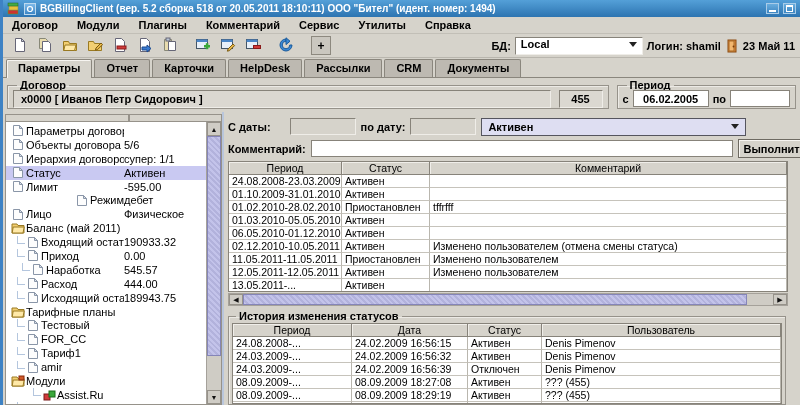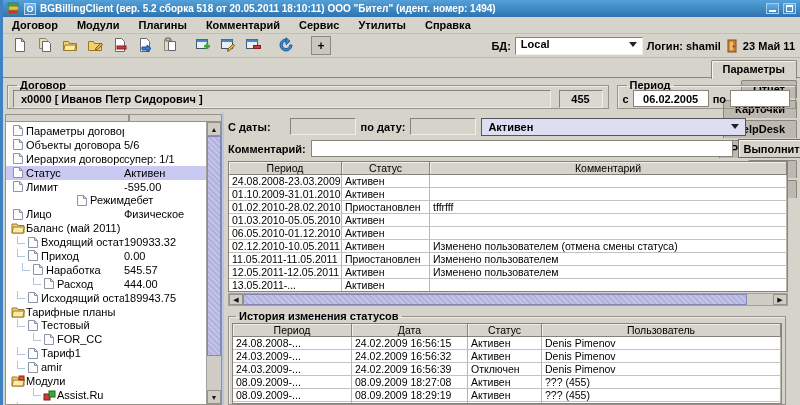--- a/index.html
+++ b/index.html
@@ -37,21 +37,21 @@
   .tb-right { margin-left:auto; display:flex; align-items:center; gap:4px; white-space:nowrap; }
   .tb-label { font-weight:bold; }
   .db-combo { width:128px; height:18px; background:#fff; border:1px solid;
     border-color:#87837a #efede8 #efede8 #87837a; display:flex; align-items:flex-start;
     padding:0 5px; font-weight:bold; }
   .arrow-down { width:0; height:0; border:4px solid transparent; border-top:5px solid #222;
     margin-left:auto; margin-top:4px; }
   .login-date { font-weight:bold; }
   
   .tabs { display:flex; align-items:flex-end; gap:2px; height:20px; padding:2px 3px 0;
-    border-bottom:1px solid #8a867d;flex-direction:column; }
+    border-bottom:1px solid #8a867d; }
   .tab { background:#bdb9b1; border:1px solid #8a867d; border-bottom:none;
     border-radius:2px 2px 0 0; padding:2px 11px 3px; font-weight:bold; white-space:nowrap;
     cursor:default; }
   .tab.active { background:#d6d3cb; box-shadow:inset 1px 1px 0 #f7f5f1; margin-bottom:-1px; padding-bottom:4px; }
   
   fieldset { border:1px solid #96928a; box-shadow:inset 1px 1px 0 #eceae5;
     margin:0; padding:2px 5px 4px; }
   legend { font-weight:bold; padding:0 3px; margin-left:4px; }
   
   .contract-bar { display:flex; gap:8px; padding:1px 4px 3px; height:34px; }
@@ -414,21 +414,21 @@
                 <svg width="12" height="13">
                   <path d="M1.5 1.5h6l3 3v7h-9z" fill="#fdfdfd" stroke="#8a96a8"></path>
                   <path d="M7.5 1.5l3 3h-3z" fill="#d8dfe8" stroke="#8a96a8"></path>
                 </svg>
               </span>
               <span class="t-label">Наработка</span>
             </span>
             <span class="t-value">545.57</span>
           </div>
           <div class="tree-row">
-            <span class="t-left" style="padding-left: 20px; align-items: flex-end;">
+            <span class="t-left" style="padding-left: 4px; align-items: flex-end;">
               <span class="t-ind"></span>
               <span class="t-icon">
                 <svg width="12" height="13">
                   <path d="M1.5 1.5h6l3 3v7h-9z" fill="#fdfdfd" stroke="#8a96a8"></path>
                   <path d="M7.5 1.5l3 3h-3z" fill="#d8dfe8" stroke="#8a96a8"></path>
                 </svg>
               </span>
               <span class="t-label">Расход</span>
             </span>
             <span class="t-value">444.00</span>
@@ -465,21 +465,21 @@
                 <svg width="12" height="13">
                   <path d="M1.5 1.5h6l3 3v7h-9z" fill="#fdfdfd" stroke="#8a96a8"></path>
                   <path d="M7.5 1.5l3 3h-3z" fill="#d8dfe8" stroke="#8a96a8"></path>
                 </svg>
               </span>
               <span class="t-label">Тестовый</span>
             </span>
             <span class="t-value"></span>
           </div>
           <div class="tree-row">
-            <span class="t-left" style="padding-left: 20px;">
+            <span class="t-left" style="padding-left: 4px;">
               <span class="t-ind"></span>
               <span class="t-icon">
                 <svg width="12" height="13">
                   <path d="M1.5 1.5h6l3 3v7h-9z" fill="#fdfdfd" stroke="#8a96a8"></path>
                   <path d="M7.5 1.5l3 3h-3z" fill="#d8dfe8" stroke="#8a96a8"></path>
                 </svg>
               </span>
               <span class="t-label">FOR_CC</span>
             </span>
             <span class="t-value"></span>

